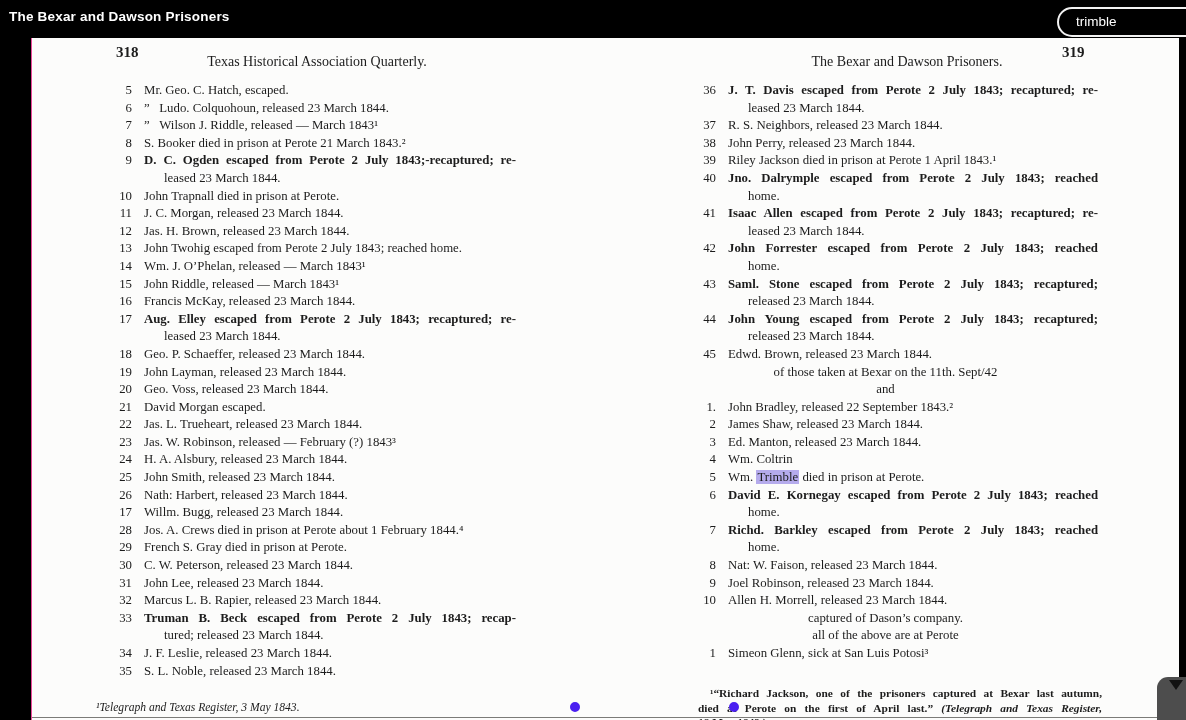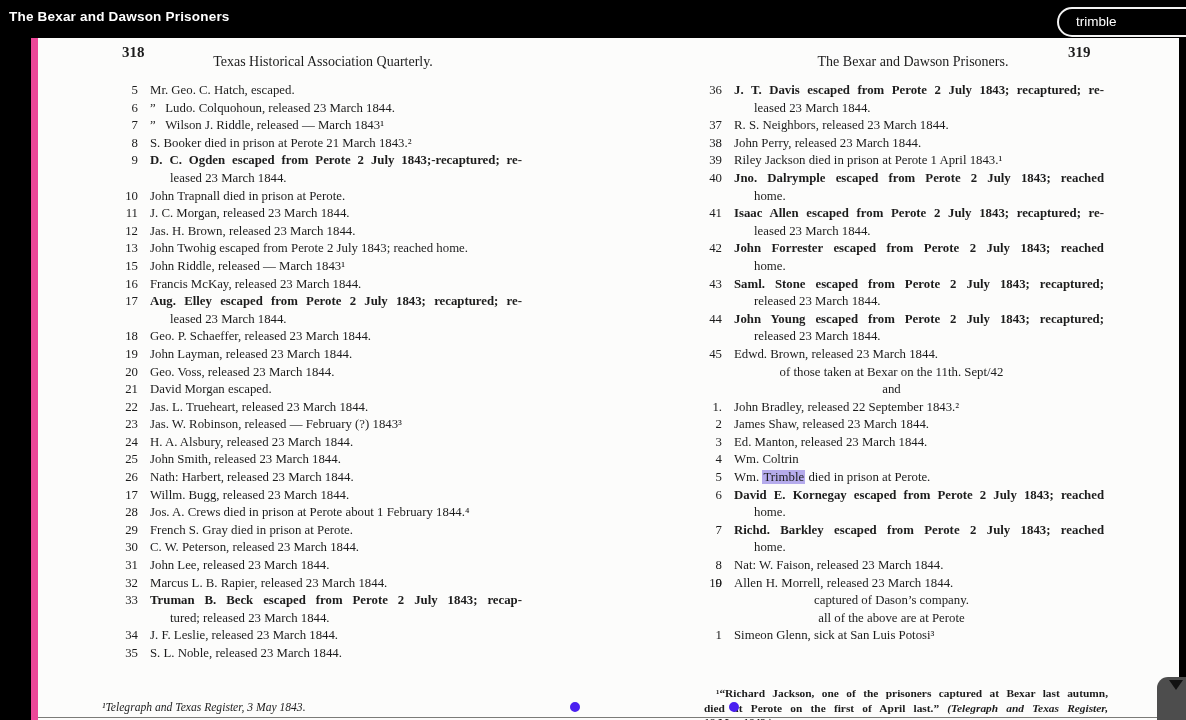--- a/index.html
+++ b/index.html
@@ -9,21 +9,21 @@
   
   .topbar { position:absolute; left:0; top:0; width:1186px; height:22px; background:#000; z-index:5; }
   .topbar-title { position:absolute; left:9px; top:9px; color:#fff; font-size:13.5px; font-weight:600; letter-spacing:.2px; }
   .search-pill { position:absolute; left:1057px; top:7px; width:200px; height:30px;
                  border:2px solid #f2f2f2; border-radius:16px; background:#000;
                  color:#fff; font-size:13.5px; line-height:26px; padding-left:17px; }
 
   
   .page-surface { position:absolute; left:31px; top:38px; width:1148px; height:682px;
                   background:#fcfcfb; overflow:hidden; z-index:1;
-                  border-left:7px solid #ec4899;
+                  border-left:1px solid #ec4899;
                   color:#1c1c1c; font-family:"Liberation Serif", "DejaVu Serif", serif; }
 
   .running-head { position:absolute; font-size:14px; top:16px; }
   .page-num { position:absolute; font-weight:700; font-size:15px; top:6px; font-style:normal; }
   .rh-left  { left:130px; width:310px; text-align:center; }
   .pn-left  { left:84px; }
   .rh-right { left:700px; width:350px; text-align:center; }
   .pn-right { left:1030px; }
 
   
@@ -126,20 +126,25 @@
         <div class="line1"><span>Jas. H. Brown, released 23 March 1844.</span></div>
 
       </div>
 
       <div class="entry">
         <span class="num">13</span>
         <div class="line1"><span>John Twohig escaped from Perote 2 July 1843; reached home.</span></div>
 
       </div>
 
+      <div class="entry">
+        <span class="num">14</span>
+        <div class="line1"><span>Wm. J. O’Phelan, released — March 1843¹</span></div>
+
+      </div>
 
       <div class="entry">
         <span class="num">15</span>
         <div class="line1"><span>John Riddle, released — March 1843¹</span></div>
 
       </div>
 
       <div class="entry">
         <span class="num">16</span>
         <div class="line1"><span>Francis McKay, released 23 March 1844.</span></div>
@@ -378,20 +383,21 @@
       </div>
 
       <div class="entry">
         <span class="num">8</span>
         <div class="line1"><span>Nat: W. Faison, released 23 March 1844.</span></div>
 
       </div>
 
       <div class="entry">
         <span class="num">9</span>
+        <div class="line1"><span>Joel Robinson, released 23 March 1844.</span></div>
 
       </div>
 
       <div class="entry">
         <span class="num">10</span>
         <div class="line1"><span>Allen H. Morrell, released 23 March 1844.</span></div>
 
       </div>
 
       <div class="entry flush">

